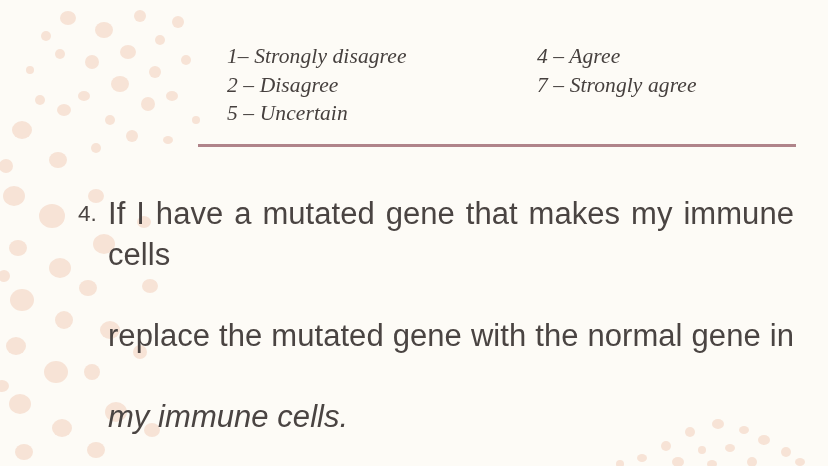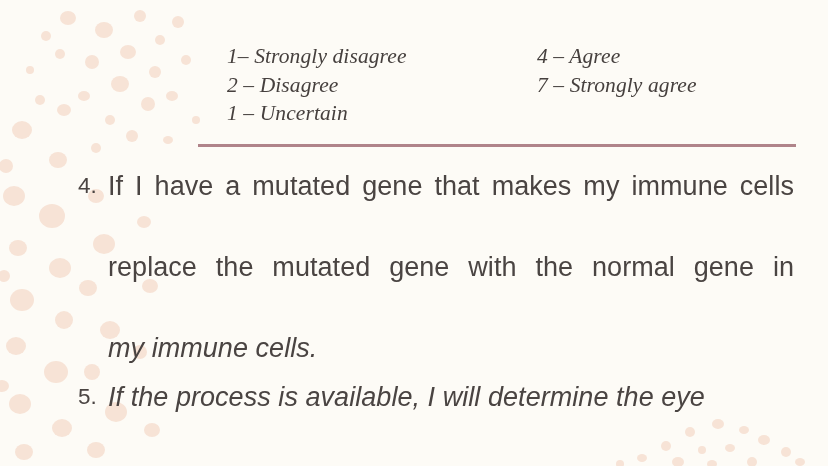--- a/index.html
+++ b/index.html
@@ -83,25 +83,26 @@
   }
   .q-num {
     position: absolute;
     left: 0;
     top: 0;
     font-size: 22.5px;
     line-height: 40.5px;
     color: #4a4442;
   }
   .q-body {
-    font-size: 27px;
+    font-size: 31px;
     line-height: 40.5px;
     color: #4a4442;
     text-align: justify;
     letter-spacing: 0.05px;
+    margin-top: 28px;
   }
   .q-body.nojust { text-align: left; }
   
   .q-body .just-line {
     display: block;
     text-align: justify;
   }
   .q-body .just-line::after {
     content: "";
     display: inline-block;
@@ -184,21 +185,21 @@
       <ellipse cx="752" cy="462" rx="5" ry="5"></ellipse>
       <ellipse cx="800" cy="462" rx="5" ry="4"></ellipse>
       <ellipse cx="620" cy="464" rx="4" ry="4"></ellipse>
     </g>
   </svg>
 
   <div class="legend">
     <div class="legend-col left">
       <div class="legend-item">1– Strongly disagree</div>
       <div class="legend-item">2 – Disagree</div>
-      <div class="legend-item">1 – Uncertain</div>
+      <div class="legend-item">5 – Uncertain</div>
     </div>
     <div class="legend-col right">
       <div class="legend-item">4 – Agree</div>
       <div class="legend-item">7 – Strongly agree</div>
     </div>
   </div>
 
   <div class="divider"></div>
 
   <div class="questions">

